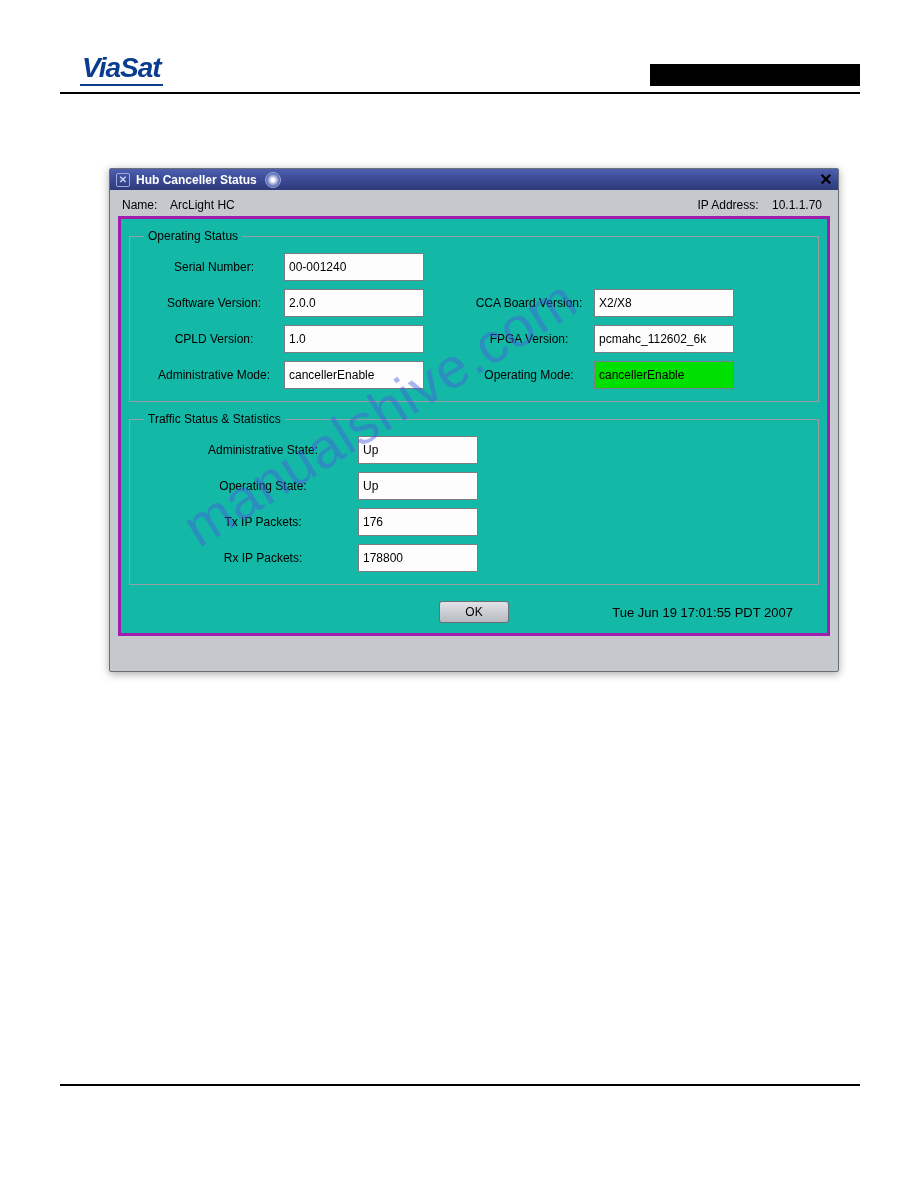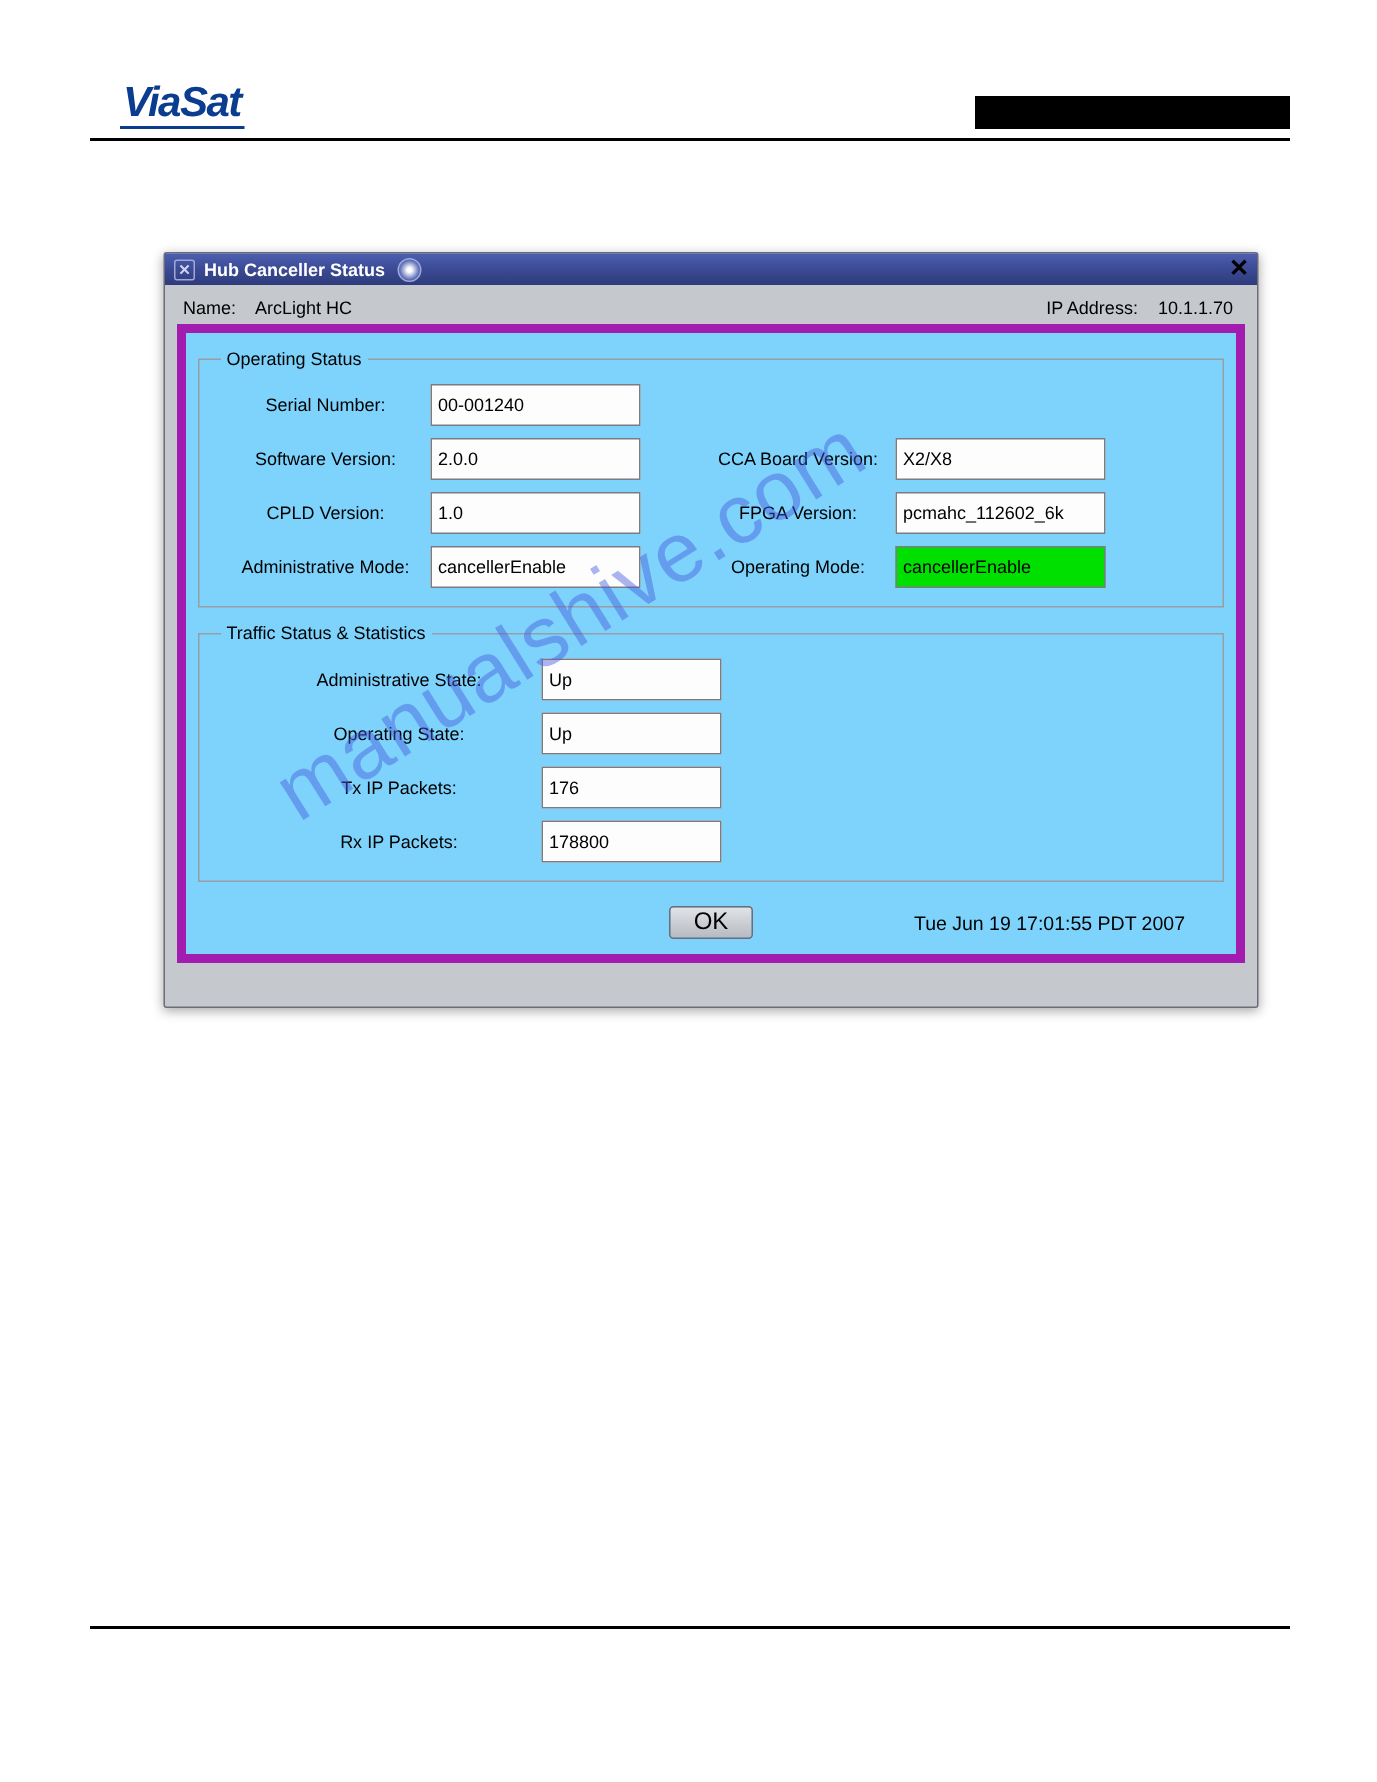--- a/index.html
+++ b/index.html
@@ -92,23 +92,23 @@
     border: 1px solid #8a8d94;
     border-bottom: none;
     border-radius: 4px 4px 0 0;
     position: relative; top: 1px;
     cursor: pointer;
   }
   .tab.active { background: #c5c8cd; }
   .tab.inactive { background: #9ea1a8; }
   .panel {
     margin: 0 8px 8px 8px;
-    border: 6px solid #a21caf;
+    border: 3px solid #a21caf;
     padding: 10px 8px 8px 8px;
-    background: #7dd3fc;
+    background: #14b8a6;
   }
   fieldset {
     border: 1px solid #9a9da3;
     margin-bottom: 10px;
     padding: 10px 14px 12px 14px;
   }
   legend {
     font-size: 12px; color: #000;
     padding: 0 4px;
   }
@@ -142,24 +142,24 @@
     align-items: center;
     font-size: 12px;
     margin-left: 24px;
   }
   .bottom-row {
     display: flex; align-items: center; justify-content: center;
     position: relative;
     padding: 6px 0 2px 0;
   }
   .ok-btn {
-    width: 56px; height: 22px;
+    width: 70px; height: 22px;
     border: 1px solid #6b6e76;
     background: linear-gradient(#e1e3e8, #b7bac1);
-    font-size: 16px;
+    font-size: 12px;
     cursor: pointer;
     border-radius: 3px;
   }
   .timestamp {
     position: absolute; right: 26px;
     font-size: 13px;
   }
   .watermark {
     position: absolute;
     top: 330px; left: 140px;

